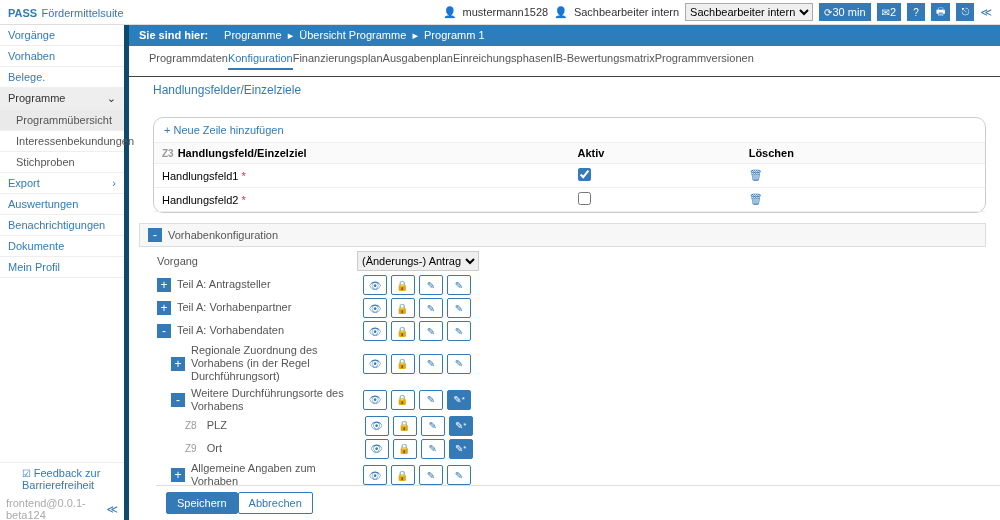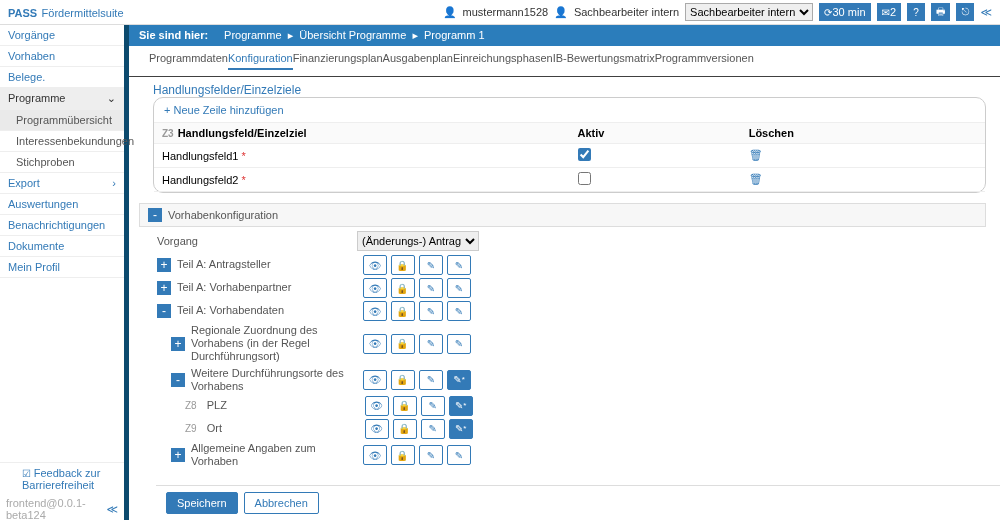--- a/index.html
+++ b/index.html
@@ -21,21 +21,21 @@
 .nav a.sub.act{background:#eaeaea}
 .fb{padding:4px 22px;color:#337ab7;font-size:10px;border-top:1px solid #eee}
 .ver{padding:2px 6px;color:#aaa;font-size:9px;display:flex;justify-content:flex-start;align-items:center}
 .main{flex:1;display:flex;flex-direction:column;overflow:hidden}
 .bc{background:#2b7dbb;color:#fff;padding:4px 10px;display:flex;gap:16px;font-size:11px}
 .bc b{font-weight:700}
 .tabs{display:flex;padding:6px 20px;border-bottom:1px solid #404040}
 .tabs a{color:#555;text-decoration:none;padding-bottom:4px;cursor:pointer}
 .tabs a.act{color:#337ab7;border-bottom:2px solid #337ab7}
 .content{flex:1;overflow-y:auto;padding:6px 14px 40px 10px;position:relative}
-.panelh{display:flex;align-items:center;gap:6px;margin-bottom:0}
+.panelh{display:flex;align-items:center;gap:6px;margin-bottom:20px}
 .tog{width:14px;height:14px;background:#337ab7;color:#fff;display:flex;align-items:center;justify-content:center;font-size:12px;cursor:pointer;flex-shrink:0}
 .htxt{color:#337ab7;font-size:12px}
 .box{border:1px solid #ccc;border-radius:10px;margin-bottom:10px}
 .addrow{padding:6px 10px;color:#337ab7;cursor:pointer;border-bottom:1px solid #eee}
 table{width:100%;border-collapse:collapse}
 th,td{text-align:left;padding:4px 8px;border-bottom:1px solid #eee;font-size:11px}
 th{background:#fafafa}
 .req{color:#d33}
 .chk{accent-color:#337ab7}
 .del{color:#337ab7;cursor:pointer}
@@ -48,21 +48,21 @@
 .part .t{width:180px;color:#555;font-size:11px;line-height:1.2}
 .part.ind{margin-left:14px}
 .part.ind .t{width:166px}
 .part.ind2{margin-left:28px}
 .part.ind2 .t{width:152px}
 .zz{color:#999;font-size:10px;margin-right:4px}
 .btns{display:flex;gap:4px}
 .ib{width:24px;height:20px;border:1px solid #337ab7;background:#fff;color:#337ab7;display:flex;align-items:center;justify-content:center;cursor:pointer;border-radius:2px;font-size:10px}
 .ib.on{background:#337ab7;color:#fff}
 .ib.on::after{content:" *";font-size:8px}
-.footer{position:absolute;left:156px;right:0;bottom:0;background:#fff;border-top:1px solid #ddd;padding:6px 10px;display:flex;gap:6px}
+.footer{position:absolute;left:156px;right:0;bottom:0;background:#fff;border-top:1px solid #ddd;padding:6px 10px;display:flex;}
 .fbtn{padding:4px 10px;border:1px solid #337ab7;cursor:pointer;border-radius:2px}
 .fbtn.p{background:#337ab7;color:#fff}
 .fbtn.s{background:#fff;color:#337ab7}
 </style>
 </head>
 <body>
 
 <div class="top">
   <span class="brand"><b>PASS</b> <span>Fördermittelsuite</span></span>
   <div class="topr">

